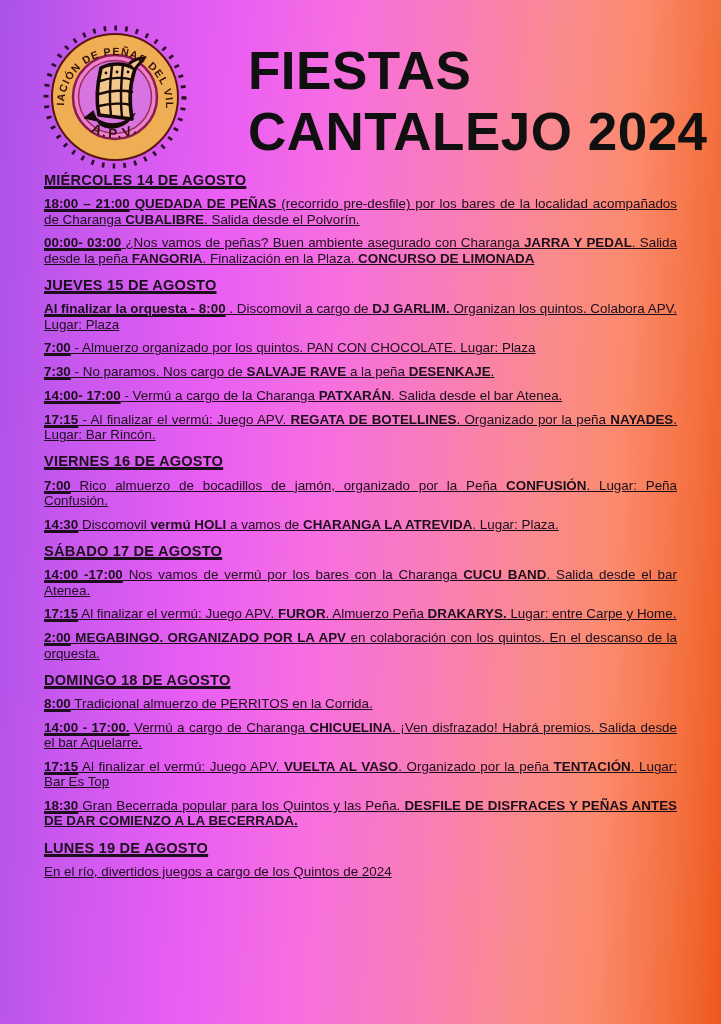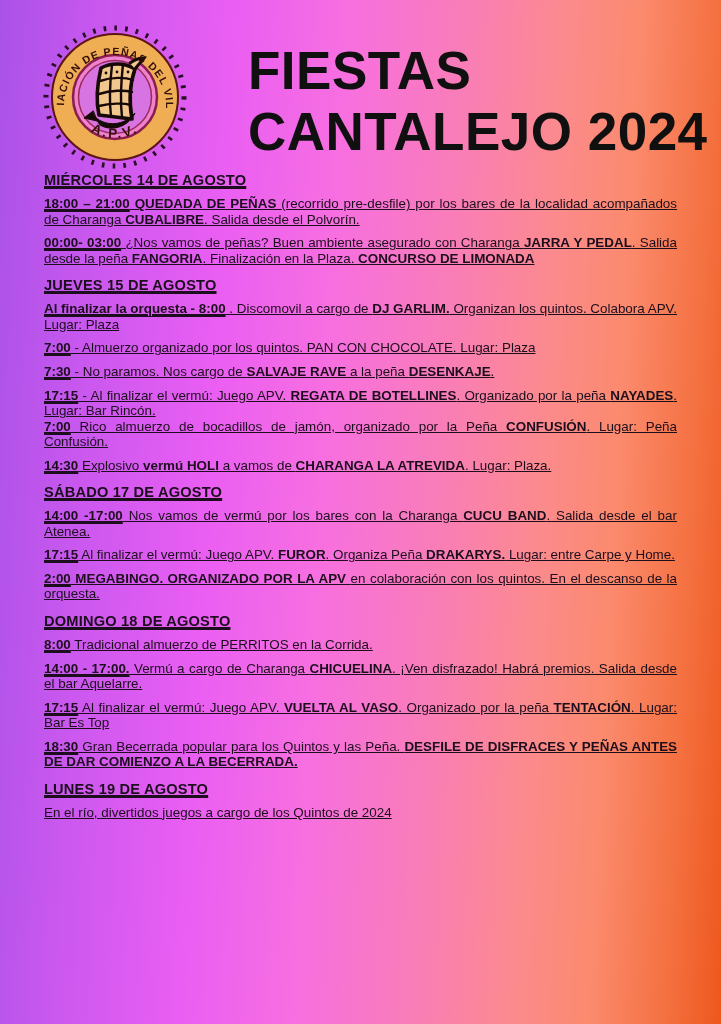--- a/index.html
+++ b/index.html
@@ -91,30 +91,32 @@
       <section>
         <h2>MIÉRCOLES 14 DE AGOSTO</h2>
         <p><span class="bu">18:00 – 21:00</span><span class="b"> QUEDADA DE PEÑAS </span><span>(recorrido pre-desfile) por los bares de la localidad acompañados de Charanga </span><span class="b">CUBALIBRE</span><span>. Salida desde el Polvorín.</span></p>
         <p><span class="bu">00:00- 03:00</span><span> ¿Nos vamos de peñas? Buen ambiente asegurado con Charanga </span><span class="b">JARRA Y PEDAL</span><span>. Salida desde la peña </span><span class="b">FANGORIA</span><span>. Finalización en la Plaza. </span><span class="b">CONCURSO DE LIMONADA</span></p>
       </section>
       <section>
         <h2>JUEVES 15 DE AGOSTO</h2>
         <p><span class="bu">Al finalizar la orquesta - 8:00</span><span> . Discomovil a cargo de </span><span class="b">DJ GARLIM.</span><span> Organizan los quintos. Colabora APV. Lugar: Plaza</span></p>
         <p><span class="bu">7:00</span><span> - Almuerzo organizado por los quintos. PAN CON CHOCOLATE. Lugar: Plaza</span></p>
         <p><span class="bu">7:30</span><span> - No paramos. Nos cargo de </span><span class="b">SALVAJE RAVE</span><span> a la peña </span><span class="b">DESENKAJE</span><span>.</span></p>
+        <p><span class="bu">14:00- 17:00</span><span> - Vermú a cargo de la Charanga </span><span class="b">PATXARÁN</span><span>. Salida desde el bar Atenea.</span></p>
         <p><span class="bu">17:15</span><span> - Al finalizar el vermú: Juego APV. </span><span class="b">REGATA DE BOTELLINES</span><span>. Organizado por la peña </span><span class="b">NAYADES</span><span>. Lugar: Bar Rincón.</span></p>
       </section>
       <section>
+        <h2>VIERNES 16 DE AGOSTO</h2>
         <p><span class="bu">7:00</span><span> Rico almuerzo de bocadillos de jamón, organizado por la Peña </span><span class="b">CONFUSIÓN</span><span>. Lugar: Peña Confusión.</span></p>
-        <p><span class="bu">14:30</span><span> Explosivo </span><span class="b">vermú HOLI</span><span> a vamos de </span><span class="b">CHARANGA LA ATREVIDA</span><span>. Lugar: Plaza.</span></p>
+        <p><span class="bu">14:30</span><span> Discomovil </span><span class="b">vermú HOLI</span><span> a vamos de </span><span class="b">CHARANGA LA ATREVIDA</span><span>. Lugar: Plaza.</span></p>
       </section>
       <section>
         <h2>SÁBADO 17 DE AGOSTO</h2>
         <p><span class="bu">14:00 -17:00</span><span> Nos vamos de vermú por los bares con la Charanga </span><span class="b">CUCU BAND</span><span>. Salida desde el bar Atenea.</span></p>
-        <p><span class="bu">17:15</span><span>  Al finalizar el vermú: Juego APV. </span><span class="b">FUROR</span><span>. Organiza Peña </span><span class="b">DRAKARYS.</span><span> Lugar: entre Carpe y Home.</span></p>
+        <p><span class="bu">17:15</span><span>  Al finalizar el vermú: Juego APV. </span><span class="b">FUROR</span><span>. Almuerzo Peña </span><span class="b">DRAKARYS.</span><span> Lugar: entre Carpe y Home.</span></p>
         <p><span class="bu">2:00</span><span class="b">  MEGABINGO. ORGANIZADO POR LA APV </span><span>en colaboración con los quintos. En el descanso de la orquesta.</span></p>
       </section>
       <section>
         <h2>DOMINGO 18 DE AGOSTO</h2>
         <p><span class="bu">8:00</span><span>  Tradicional almuerzo de PERRITOS en la Corrida.</span></p>
         <p><span class="bu">14:00 - 17:00.</span><span> Vermú a cargo de Charanga </span><span class="b">CHICUELINA</span><span>. ¡Ven disfrazado! Habrá premios. Salida desde el bar Aquelarre.</span></p>
         <p><span class="bu">17:15</span><span> Al finalizar el vermú: Juego APV. </span><span class="b">VUELTA AL VASO</span><span>. Organizado por la peña </span><span class="b">TENTACIÓN</span><span>. Lugar: Bar Es Top</span></p>
         <p><span class="bu">18:30</span><span> Gran Becerrada popular para los Quintos y las Peña. </span><span class="b">DESFILE DE DISFRACES Y PEÑAS ANTES DE DAR COMIENZO A LA BECERRADA.</span></p>
       </section>
       <section>

